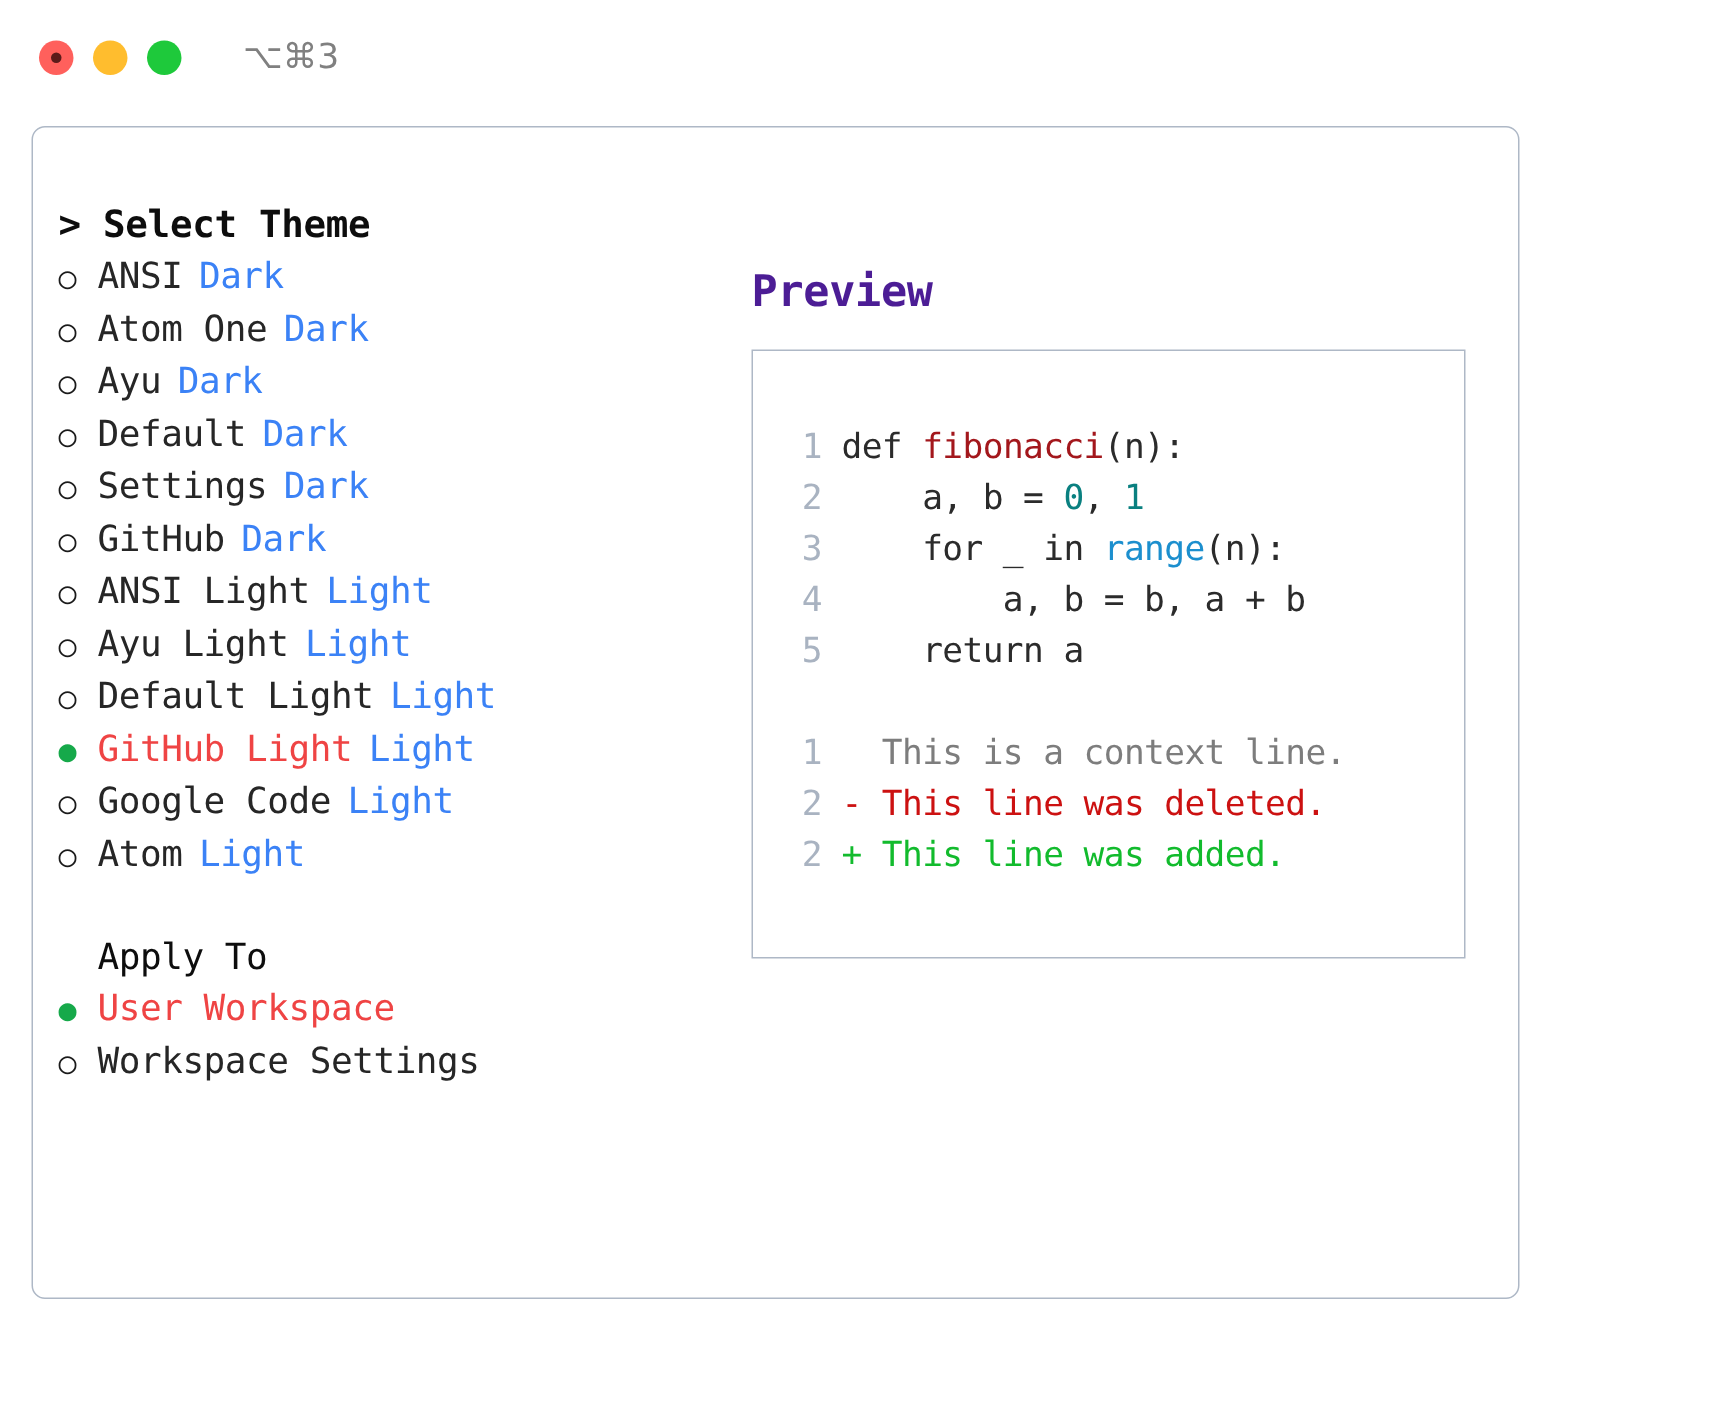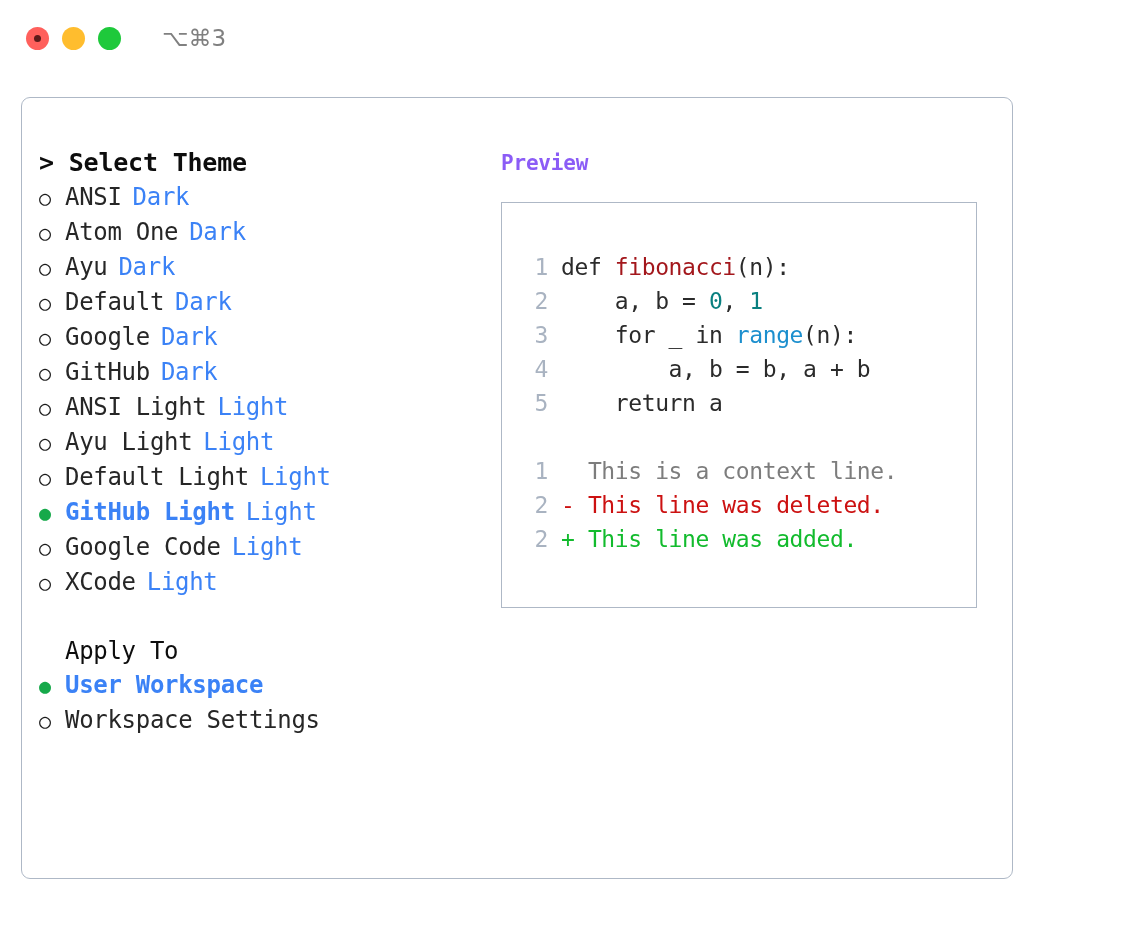--- a/index.html
+++ b/index.html
@@ -62,21 +62,21 @@
     color: #808080;
     font-size: 23px;
     font-family: "DejaVu Sans", "Liberation Sans", sans-serif;
     letter-spacing: 0px;
     line-height: 1;
   }
   
   .panel {
     position: absolute;
     left: 21px;
-    top: 97px;
+    top: 84px;
     width: 992px;
     height: 782px;
     box-sizing: border-box;
     border: 1.4px solid #aeb8c6;
     border-radius: 9px;
     background: #ffffff;
   }
   .panel-inner {
     position: absolute;
     left: 0; top: 0;
@@ -108,21 +108,21 @@
   .bullet {
     width: 26px;
     flex: 0 0 26px;
     font-size: 20px;
     color: #1a1a1a;
     line-height: 34px;
     display: inline-block;
   }
   .bullet.on { color: #16a94a; }
   .opt-name { color: #262626; }
-  .opt-row.selected .opt-name { color: #3b82f6; font-weight: bold; }
+  .opt-row.selected .opt-name { color: #ef4444; }
   .opt-kind {
     color: #3b82f6;
     margin-left: 11px;
   }
   .group-gap { height: 34px; }
   .apply-title {
     font-size: 24px;
     color: #0d0d0d;
     line-height: 34px;
     margin-left: 26px;
@@ -138,25 +138,26 @@
     letter-spacing: -0.3px;
   }
   
   .right-col {
     position: absolute;
     left: 479px;
     top: 48px;
     width: 490px;
   }
   .preview-title {
-    font-size: 21px;
+    font-size: 29px;
     font-weight: bold;
-    color: #8b5cf6;
+    color: #4c1d95;
     line-height: 34px;
     letter-spacing: -0.2px;
+    margin-top: 44px;
   }
   .preview-box {
     margin-top: 22px;
     width: 476px;
     height: 406px;
     box-sizing: border-box;
     border: 1.6px solid #aeb8c6;
     background: #ffffff;
     position: relative;
   }
@@ -204,28 +205,28 @@
     <div class="panel-inner">
 
       <div class="left-col">
         <div class="section-header">&gt; Select Theme</div>
 
         <div id="theme-list">
             <div class="opt-row"><span class="bullet">○</span><span class="opt-name">ANSI</span><span class="opt-kind">Dark</span></div>
             <div class="opt-row"><span class="bullet">○</span><span class="opt-name">Atom One</span><span class="opt-kind">Dark</span></div>
             <div class="opt-row"><span class="bullet">○</span><span class="opt-name">Ayu</span><span class="opt-kind">Dark</span></div>
             <div class="opt-row"><span class="bullet">○</span><span class="opt-name">Default</span><span class="opt-kind">Dark</span></div>
-            <div class="opt-row"><span class="bullet">○</span><span class="opt-name">Google</span><span class="opt-kind">Dark</span></div>
+            <div class="opt-row"><span class="bullet">○</span><span class="opt-name">Settings</span><span class="opt-kind">Dark</span></div>
             <div class="opt-row"><span class="bullet">○</span><span class="opt-name">GitHub</span><span class="opt-kind">Dark</span></div>
             <div class="opt-row"><span class="bullet">○</span><span class="opt-name">ANSI Light</span><span class="opt-kind">Light</span></div>
             <div class="opt-row"><span class="bullet">○</span><span class="opt-name">Ayu Light</span><span class="opt-kind">Light</span></div>
             <div class="opt-row"><span class="bullet">○</span><span class="opt-name">Default Light</span><span class="opt-kind">Light</span></div>
             <div class="opt-row selected"><span class="bullet on">●</span><span class="opt-name">GitHub Light</span><span class="opt-kind">Light</span></div>
             <div class="opt-row"><span class="bullet">○</span><span class="opt-name">Google Code</span><span class="opt-kind">Light</span></div>
-            <div class="opt-row"><span class="bullet">○</span><span class="opt-name">XCode</span><span class="opt-kind">Light</span></div>
+            <div class="opt-row"><span class="bullet">○</span><span class="opt-name">Atom</span><span class="opt-kind">Light</span></div>
           </div>
 
         <div class="group-gap"></div>
 
         <div class="apply-title">Apply To</div>
         <div id="apply-list">
             <div class="opt-row selected"><span class="bullet on">●</span><span class="opt-name">User Workspace</span></div>
             <div class="opt-row"><span class="bullet">○</span><span class="opt-name">Workspace Settings</span></div>
           </div>
 

